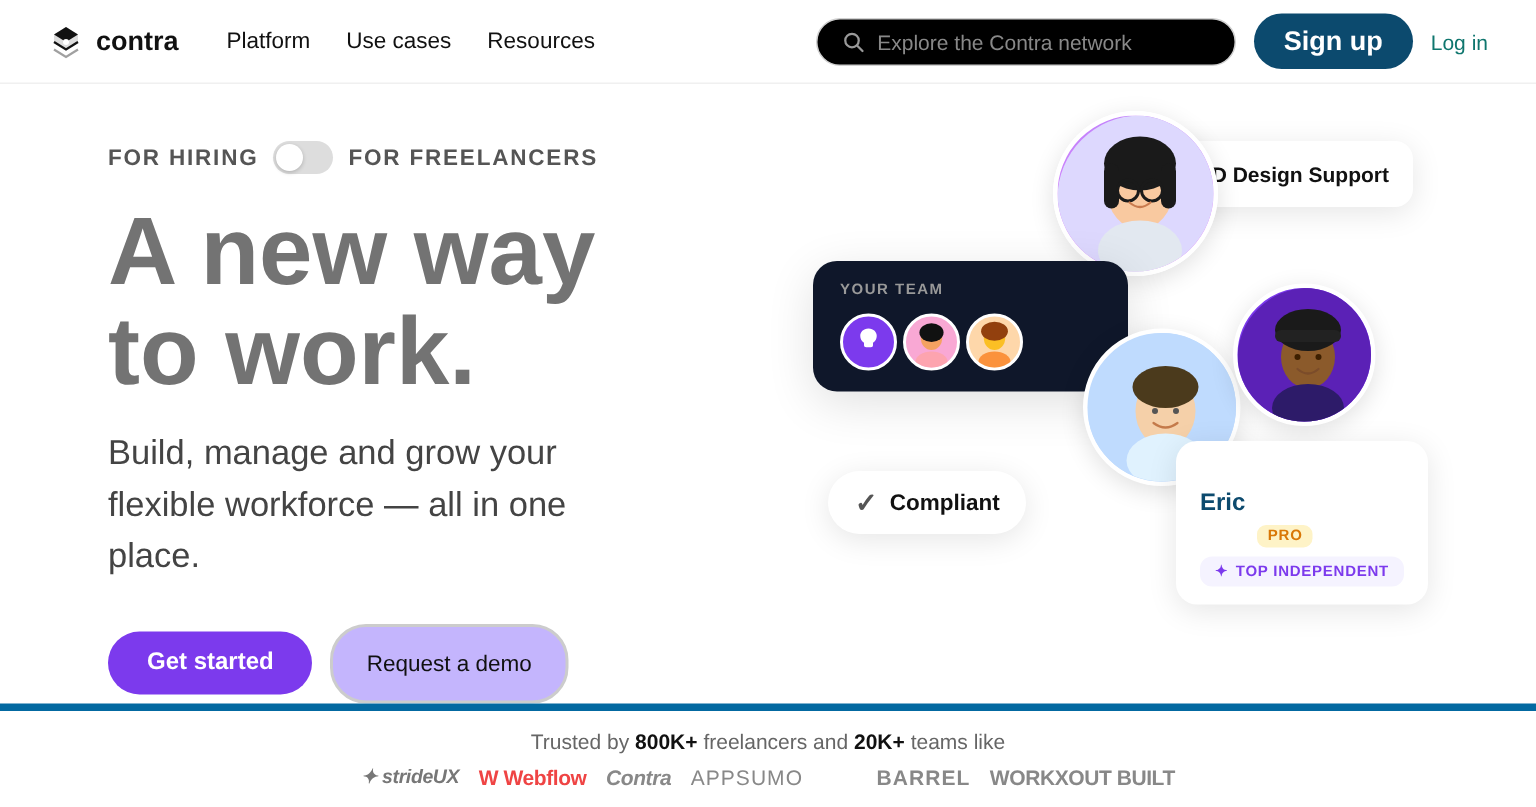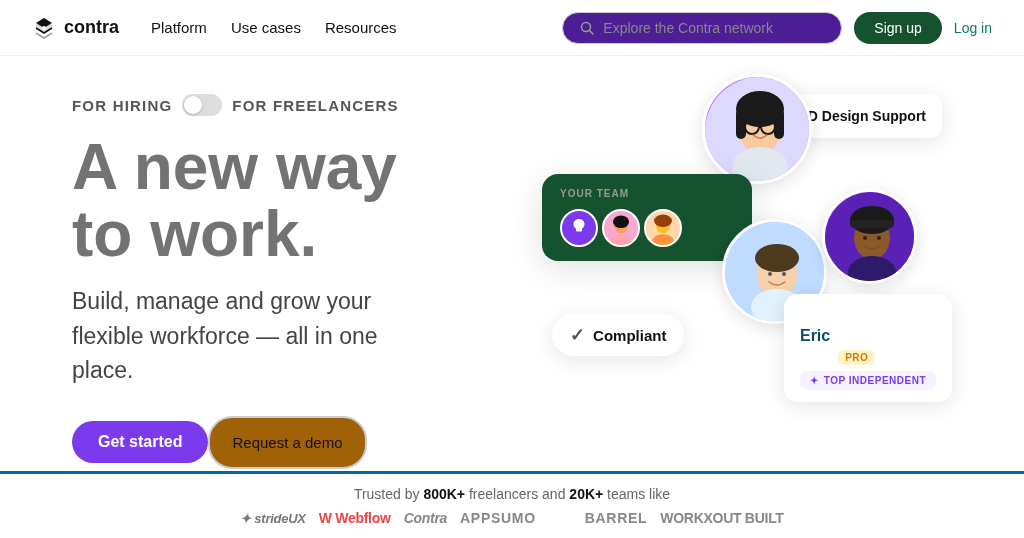--- a/index.html
+++ b/index.html
@@ -13,26 +13,26 @@
     }
     .nav-left { display: flex; align-items: center; gap: 32px; }
     .logo { display: flex; align-items: center; gap: 8px; font-weight: 700; font-size: 18px; color: #111; }
     .logo-icon { width: 24px; height: 24px; }
     .nav-links { display: flex; gap: 24px; }
     .nav-links a { text-decoration: none; color: #111; font-size: 15px; font-weight: 500; }
     .nav-right { display: flex; align-items: center; gap: 12px; }
     .search-bar {
       display: flex; align-items: flex-start; gap: 8px;
       border: 1.5px solid #d0d0d0; border-radius: 24px;
-      padding: 7px 16px; width: 280px; background: #4c1d95;
+      padding: 7px 16px; width: 280px; background: #000000;
       color: #888; font-size: 14px; cursor: text;
     }
     .signup-btn {
-      background: #14532d; color: #fff; border: none; border-radius: 24px;
-      padding: 8px 20px; font-size: 14px; font-weight: 400; cursor: pointer;
+      background: #0c4a6e; color: #fff; border: none; border-radius: 24px;
+      padding: 8px 20px; font-size: 18px; font-weight: 700; cursor: pointer;
     }
     .login-link { color: #0f766e; text-decoration: none; font-size: 14px; font-weight: 500; }
 
     
     .main { display: flex; padding: 0 72px; padding-top: 28px; position: relative; height: calc(538px - 56px); }
 
     
     .hero-left { flex: 0 0 420px; padding-top: 10px; }
     .toggle-row { display: flex; align-items: center; gap: 10px; margin-bottom: 18px; }
     .toggle-label { font-size: 15px; font-weight: 700; letter-spacing: 0.08em; color: #555; text-transform: uppercase; }
@@ -40,43 +40,43 @@
       width: 40px; height: 22px; background: #ddd; border-radius: 11px;
       position: relative; cursor: pointer;
     }
     .toggle-knob {
       width: 18px; height: 18px; background: #fff; border-radius: 50%;
       position: absolute; top: 2px; left: 2px;
       box-shadow: 0 1px 3px rgba(0,0,0,0.2);
     }
     .hero-title { font-size: 64px; font-weight: 900; line-height: 1.05; color: #737373; margin-bottom: 16px; }
     .hero-subtitle { font-size: 23px; color: #444; line-height: 1.5; margin-bottom: 28px; max-width: 340px; }
-    .cta-row { display: flex; align-items: center; }
+    .cta-row { display: flex; gap: 12px; align-items: center; }
     .btn-primary {
       background: #7c3aed; color: #fff; border: none; border-radius: 24px;
       padding: 12px 26px; font-size: 16px; font-weight: 600; cursor: pointer;
     }
     .btn-secondary {
-      background: #a16207; color: #111; border: 2px solid #ccc; border-radius: 24px;
+      background: #c4b5fd; color: #111; border: 2px solid #ccc; border-radius: 24px;
       padding: 16px 22px; font-size: 15px; font-weight: 500; cursor: pointer;
     }
 
     
     .hero-right {
       flex: 1; position: relative; display: flex; align-items: flex-start;
       justify-content: center; padding-top: 0;
     }
 
     
     .float-area { position: relative; width: 460px; height: 380px; margin-top: -10px; }
 
     
     .team-card {
       position: absolute; left: 50px; top: 100px;
-      background: #14532d; border-radius: 16px; padding: 14px 18px;
+      background: #0f172a; border-radius: 16px; padding: 14px 18px;
       box-shadow: 0 8px 32px rgba(0,0,0,0.12);
       width: 210px;
     }
     .team-card-label { font-size: 10px; font-weight: 700; letter-spacing: 0.1em; color: #999; text-transform: uppercase; margin-bottom: 10px; }
     .team-avatars { display: flex; gap: -4px; align-items: center; }
     .av { width: 38px; height: 38px; border-radius: 50%; border: 2px solid #fff; margin-left: -6px; overflow: hidden; display: flex; align-items: center; justify-content: center; font-size: 14px; font-weight: 700; }
     .av:first-child { margin-left: 0; }
     .av-c { background: #7c3aed; color: #fff; font-size: 22px; }
 
     
@@ -118,25 +118,25 @@
     .top-badge {
       display: flex; align-items: center; gap: 5px;
       background: #f5f3ff; color: #7c3aed; font-size: 10px; font-weight: 700;
       padding: 4px 10px; border-radius: 8px; width: fit-content; letter-spacing: 0.05em;
     }
 
     
     .trusted-bar {
       position: absolute; bottom: 0; left: 0; right: 0;
       text-align: center; padding: 12px 32px;
-      border-top: 3px solid #0369a1; background: #fff;
+      border-top: 5px solid #0369a1; background: #fff;
     }
     .trusted-text { font-size: 14px; color: #666; margin-bottom: 8px; }
     .trusted-text strong { color: #111; font-weight: 700; }
-    .brand-logos { display: flex; align-items: center; justify-content: center; gap: 13px; }
+    .brand-logos { display: flex; align-items: flex-start; justify-content: center; gap: 13px; }
     .brand-logo { font-size: 14px; font-weight: 700; color: #888; letter-spacing: -0.02em; }
     .brand-logo.stride { font-style: italic; color: #777; font-size: 13px; }
     .brand-logo.webflow { color: #ef4444; }
     .brand-logo.barrel { letter-spacing: 0.05em; margin-left: 36px; }
 
     
     .woman-face { background: linear-gradient(160deg, #c084fc 0%, #e879f9 100%); }
   </style>
 </head>
 <body>
@@ -294,17 +294,17 @@
 </div>
 
 <div class="trusted-bar">
   <div class="trusted-text">
     <span>Trusted by </span><strong>800K+</strong><span> freelancers and </span><strong>20K+</strong><span> teams like</span>
   </div>
   <div class="brand-logos">
     <span class="brand-logo stride"><em>✦</em> strideUX</span>
     <span class="brand-logo webflow" style="font-weight:900;">W Webflow</span>
     <span class="brand-logo" style="font-style:italic;">Contra</span>
-    <span class="brand-logo" style="font-weight:700; letter-spacing:0.05em;">APPSUMO</span>
+    <span class="brand-logo" style="font-weight:400; letter-spacing:0.05em;">APPSUMO</span>
     <span class="brand-logo barrel" style="font-weight:900;">BARREL</span>
     <span class="brand-logo" style="font-size:14px;">WORKXOUT BUILT</span>
   </div>
 </div>
 
 </body></html>

